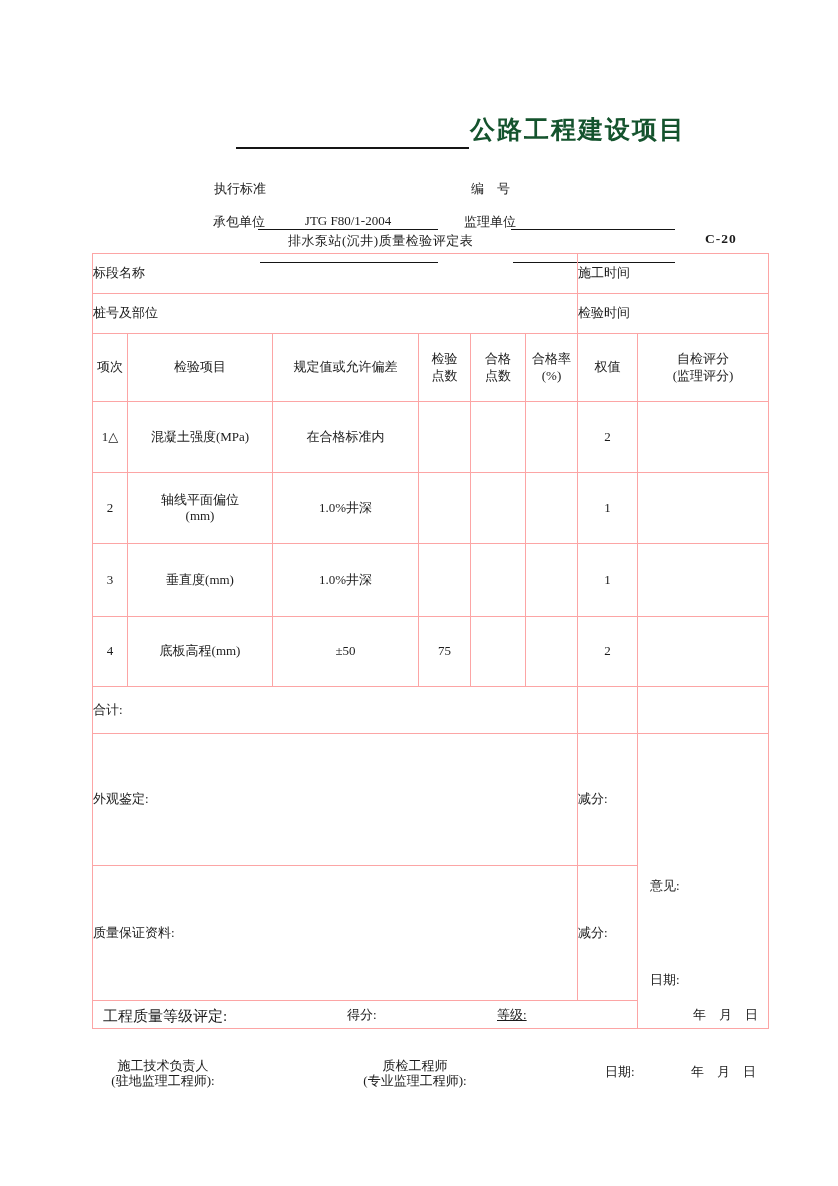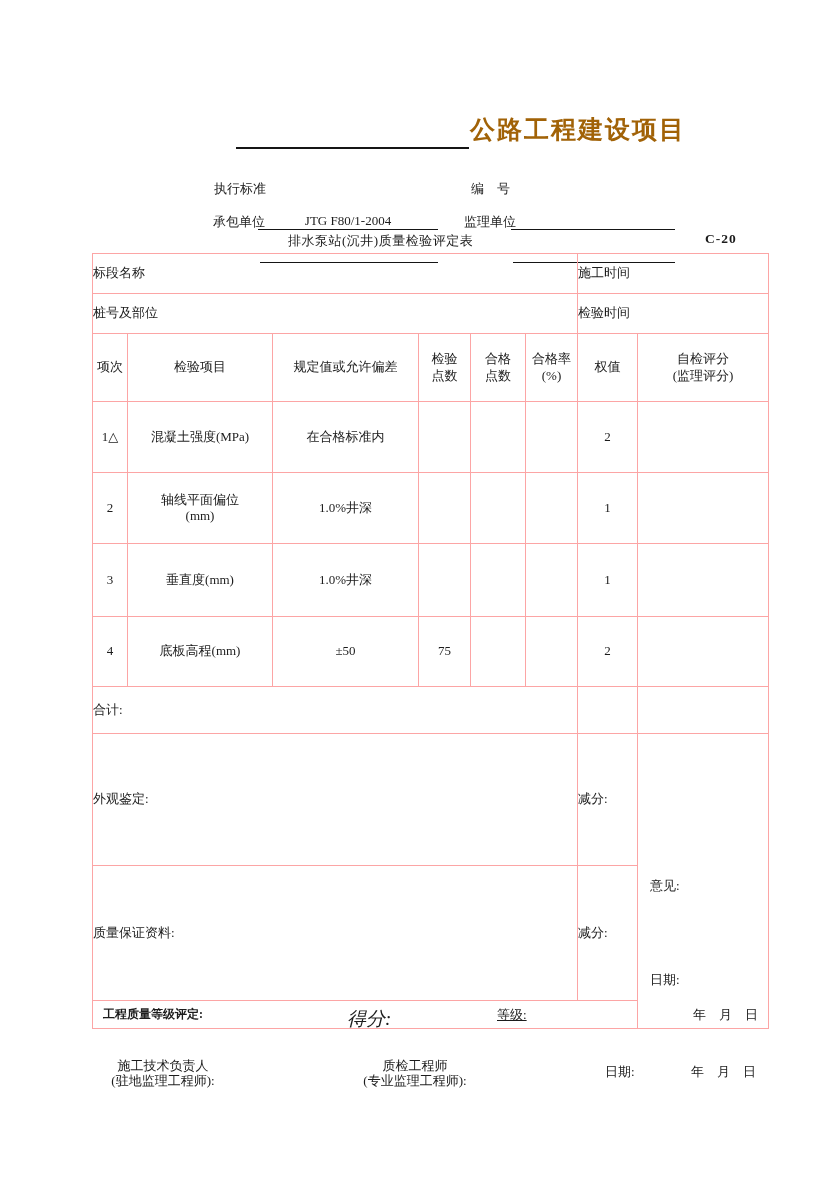--- a/index.html
+++ b/index.html
@@ -8,21 +8,21 @@
     width:838px;height:1186px;
     background:#ffffff;
     font-family:"Liberation Serif","DejaVu Serif",serif;
     color:#1c1c1c;
     overflow:hidden;
   }
   .abs{position:absolute;}
   .doc-title{
     left:470px;top:113px;
     font-family:"Liberation Sans","DejaVu Sans",sans-serif;
-    font-weight:bold;font-size:25px;letter-spacing:2px;color:#a16207;
+    font-weight:bold;font-size:25px;letter-spacing:2px;color:#14532d;
   }
   .title-blank{
     left:236px;top:127px;width:233px;height:20px;
     border-bottom:2px solid #151515;
   }
   .hdr-label{font-size:13px;white-space:nowrap;margin-left:16px;}
   .hdr-line{
     height:16px;border-bottom:1px solid #151515;
     font-size:13px;text-align:center;white-space:nowrap;margin-top:32px;
   }
@@ -41,22 +41,22 @@
   }
   td.c{text-align:center;}
   td.lbl{padding-left:12px;}
   td.topleft{vertical-align:top;padding:11px 4px 0 10px;}
   .preline{white-space:pre-line;}
   td.opinion{position:relative;vertical-align:top;}
   .opinion-inner{padding:11px 0 0 12px;}
   .date-in-cell{position:absolute;left:12px;bottom:40px;font-size:13px;}
   .ymd-in-cell{position:absolute;right:10px;bottom:5px;font-size:13px;}
   td.grade-row{position:relative;}
-  .grade-label{position:absolute;left:10px;top:6px;font-size:12px;font-weight:bold;}
-  .score-label{position:absolute;left:254px;top:6px;font-size:19px;font-style:italic;}
+  .grade-label{position:absolute;left:10px;top:6px;font-size:15px;}
+  .score-label{position:absolute;left:254px;top:6px;font-size:13px;}
   .level-label{position:absolute;left:404px;top:6px;font-size:13px;text-decoration:underline;}
 
   .footer-block{font-size:13px;line-height:15px;text-align:center;white-space:nowrap;}
   .footer-text{font-size:13px;white-space:nowrap;}
 </style>
 </head>
 <body>
 
 <div class="page">
 

